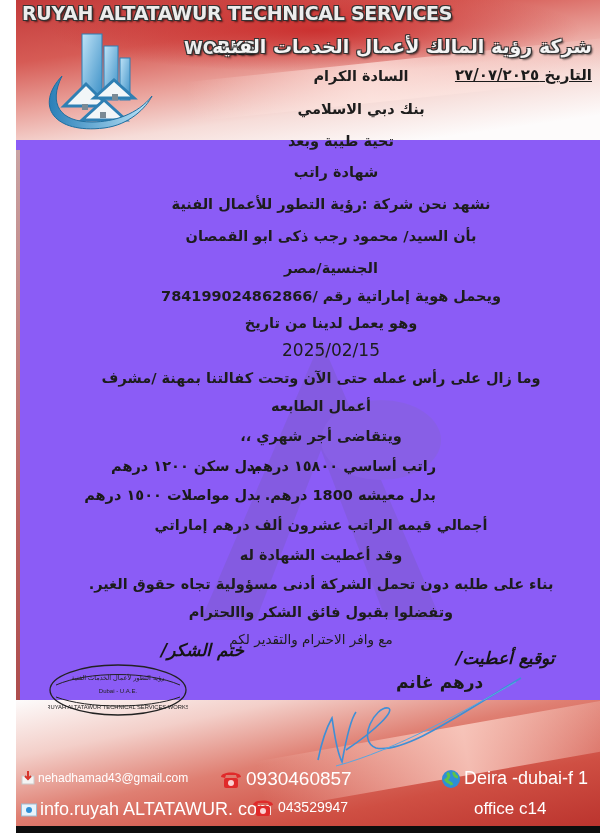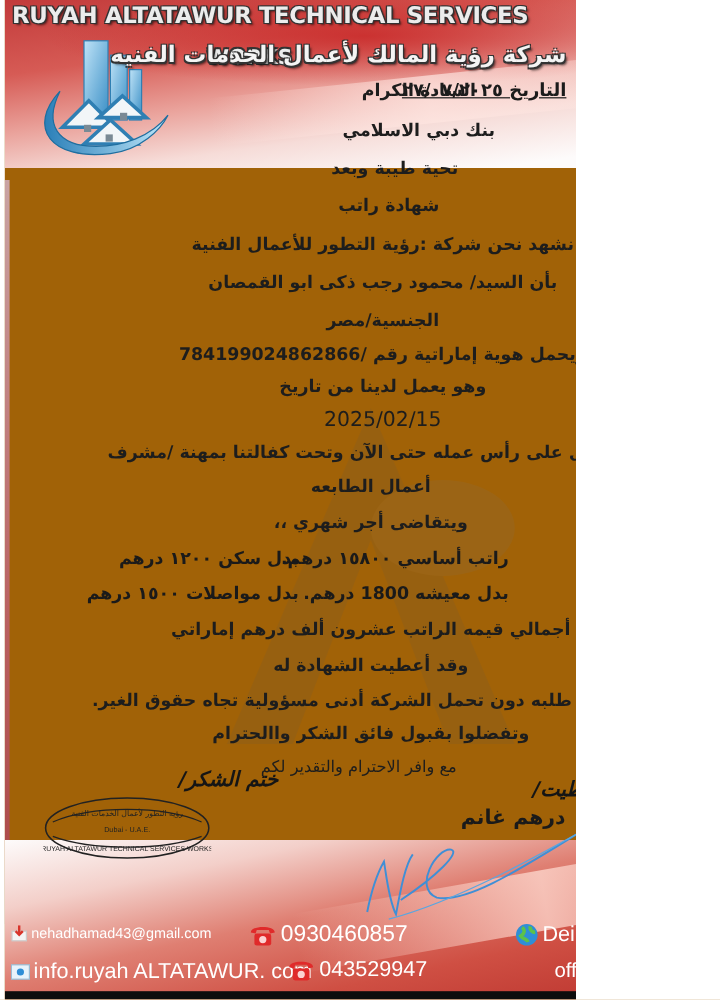--- a/index.html
+++ b/index.html
@@ -1,19 +1,19 @@
 <!DOCTYPE html>
 <html><head>
 <meta charset="utf-8">
 <style>
   * { box-sizing: border-box; margin: 0; padding: 0; }
   html, body { width: 600px; height: 833px; overflow: hidden; background: #fff; }
   body { position: relative; font-family: "DejaVu Sans", sans-serif; color: #1a1a1a; }
 
-  .page { position: absolute; left: 4px; top: 0; width: 476px; height: 833px; background: #a16207; overflow: hidden; }
+  .page { position: absolute; left: 16px; top: 0; width: 584px; height: 833px; background: #8b5cf6; overflow: hidden; }
 
   
   .header-bg {
     position: absolute; left: 0; top: 0; width: 600px; height: 140px;
     background:
       radial-gradient(ellipse 380px 60px at 300px 30px, rgba(200,40,40,0.85), rgba(200,40,40,0) 70%),
       linear-gradient(172deg, #c23a3a 0%, #d65b55 28%, #eaa39c 50%, #f6dcd8 68%, #fdfbfb 88%);
   }
   .header-streak {
     position: absolute; left: 170px; top: 58px; width: 460px; height: 40px;
@@ -70,21 +70,21 @@
   .owner-name { position: absolute; left: 380px; top: 672px; font-size: 17px; font-weight: bold; direction: rtl; white-space: nowrap; }
 
   .stamp { position: absolute; left: 32px; top: 663px; width: 140px; height: 55px; }
   .signature { position: absolute; left: 300px; top: 670px; width: 210px; height: 100px; }
 
   .contact { position: absolute; font-family: "Liberation Sans", sans-serif; white-space: nowrap; display: flex; align-items: center; gap: 3px; color: #fff; }
   .contact .txt { color: #fff; }
   .c-email { left: 5px; top: 771px; font-size: 12px; }
   .c-web { left: 5px; top: 799px; font-size: 18px; }
   .c-phone1 { left: 203px; top: 768px; font-size: 19px; }
-  .c-phone2 { left: 235px; top: 797px; font-size: 18px; }
+  .c-phone2 { left: 235px; top: 797px; font-size: 14px; }
   .c-addr { left: 425px; top: 768px; font-size: 18px; }
   .c-office { left: 458px; top: 799px; font-size: 17px; }
 
   .ico { display: inline-block; }
 </style>
 </head>
 <body>
 
 <div class="page">
 

